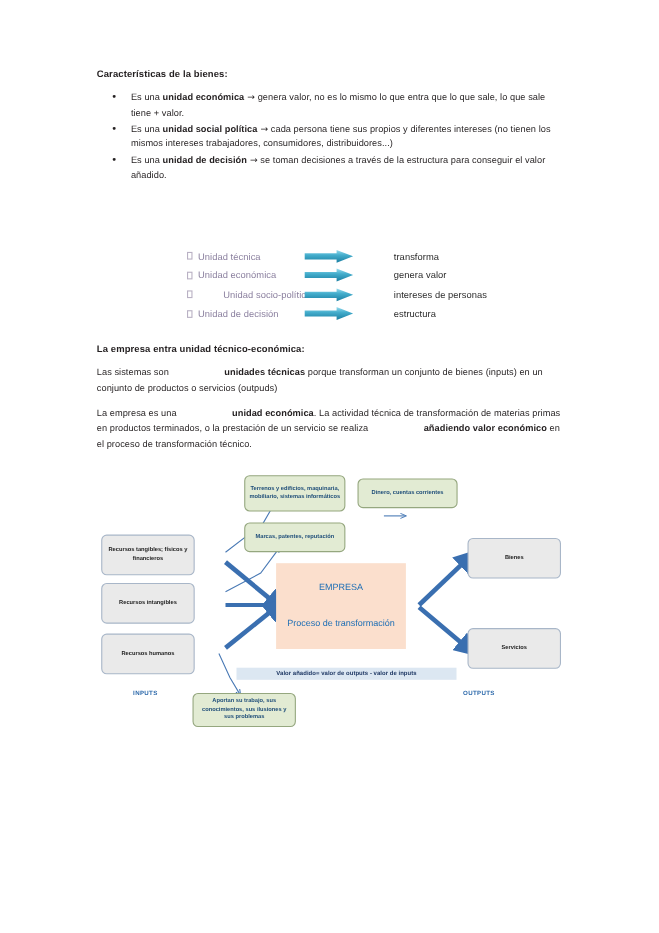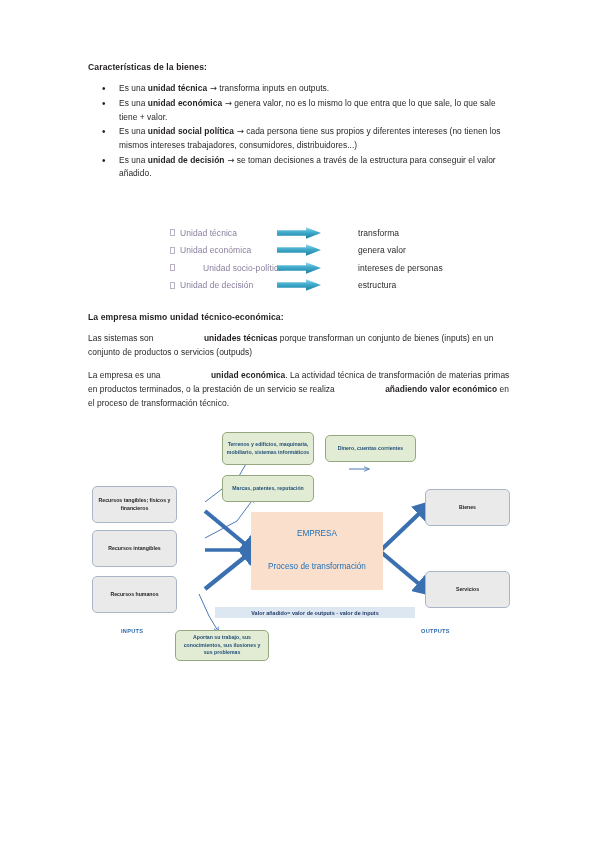--- a/index.html
+++ b/index.html
@@ -183,21 +183,20 @@
 </head>
 <body>
 
 <div class="page">
 
   <div class="content">
 
     <div class="heading">Características de la bienes:</div>
 
     <ul class="bullets" id="bullet-list">
-        <li><span>Es una </span><b>unidad técnica</b><span class="arrowglyph"> →</span><span> transforma inputs en outputs.</span></li>
         <li><span>Es una </span><b>unidad económica</b><span class="arrowglyph"> →</span><span> genera valor, no es lo mismo lo que entra que lo que sale, lo que sale tiene + valor.</span></li>
         <li><span>Es una </span><b>unidad social política</b><span class="arrowglyph"> →</span><span> cada persona tiene sus propios y diferentes intereses (no tienen los mismos intereses trabajadores, consumidores, distribuidores...)</span></li>
         <li><span>Es una </span><b>unidad de decisión</b><span class="arrowglyph"> →</span><span> se toman decisiones a través de la estructura para conseguir el valor añadido.</span></li>
       </ul>
 
   </div>
 
   <div class="unitlist" id="unit-list">
     <svg width="0" height="0" style="position:absolute">
       <defs>
@@ -272,21 +271,21 @@
               <stop offset="100%" stop-color="#1a7fa2"></stop>
             </linearGradient>
           </defs>
           <path d="M2,5.2 L31,5.2 L31,2.2 L46,8 L31,13.8 L31,10.8 L2,10.8 Z" fill="url(#tg3)"></path>
         </svg>
         <div class="unit-right">estructura</div>
       </div>
     </div>
 
   <div class="content" style="top:312px;">
-    <div class="heading">La empresa mismo unidad técnico-económica:</div>
+    <div class="heading">La empresa entra unidad técnico-económica:</div>
     <div id="paras">
         <div class="para"><span>Las sistemas son </span><b>unidades técnicas</b><span> porque transforman un conjunto de bienes (inputs) en un conjunto de productos o servicios (outpuds)</span></div>
         <div class="para"><span>La empresa es una </span><b>unidad económica</b><span>. La actividad técnica de transformación de materias primas en productos terminados, o la prestación de un servicio se realiza </span><b>añadiendo valor económico</b><span> en el proceso de transformación técnico.</span></div>
       </div>
   </div>
 
   <div class="diagram">
 
     <svg width="428" height="245" viewBox="0 0 428 245">
       <defs>
@@ -335,21 +334,21 @@
     </div>
 
     <div class="dnode green" style="left:135px; top:49px; width:92px; height:27px;">
       <span>Marcas, patentes, reputación</span>
     </div>
 
     <div class="dnode green" style="left:88px; top:204px; width:94px; height:31px;">
       <span>Aportan su trabajo, sus conocimientos, sus ilusiones y sus problemas</span>
     </div>
 
-    <div class="dnode center" style="left:164px; top:86px; width:132px; height:78px; flex-direction:column;gap:20px;">
+    <div class="dnode center" style="left:164px; top:86px; width:118px; height:78px; flex-direction:column;gap:20px;">
       <span>EMPRESA</span>
       <span>Proceso de transformación</span>
     </div>
 
     <div class="dnode grey" style="left:338px; top:63px; width:85px; height:37px;">
       <span>Bienes</span>
     </div>
 
     <div class="dnode grey" style="left:338px; top:145px; width:85px; height:37px;">
       <span>Servicios</span>

